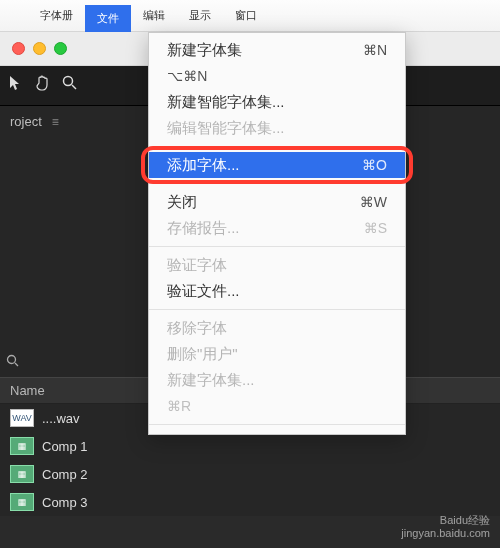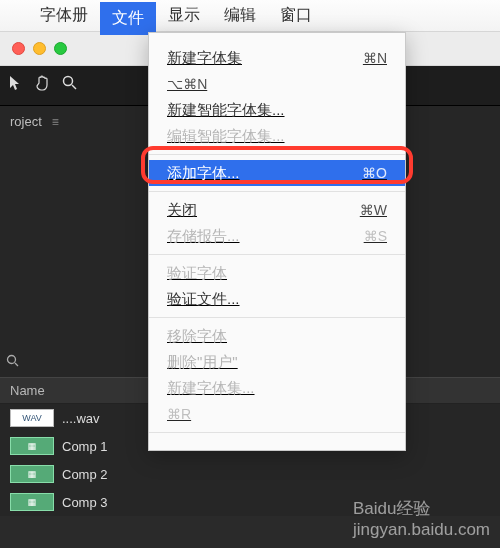--- a/index.html
+++ b/index.html
@@ -18,21 +18,21 @@
       background: linear-gradient(#fdfdfd, #f3f3f3);
       border-bottom: 1px solid #d6d6d6;
       padding-left: 8px;
     }
     .menubar-apple {
       font-size: 18px;
       color: #333;
       padding: 0 10px;
     }
     .menubar-item {
-      font-size: 16px;
+      font-size: 11px;
       color: #333;
       padding: 6px 12px;
       cursor: default;
     }
     .menubar-item.active {
       background: #2f6fec;
       color: #fff;
       margin-top: 6px;
     }
     .traffic {
@@ -92,39 +92,38 @@
     .list-row {
       display: flex;
       align-items: center;
       gap: 8px;
       padding: 4px 10px;
       color: #ddd;
       font-size: 13px;
       height: 28px;
     }
     .thumb {
-      width: 44px; height: 18px;
+      width: 24px; height: 18px;
       background: #5a7; border: 1px solid #8da; font-size: 9px;
       display: flex; align-items: center; justify-content: center; color: #fff;
     }
     .thumb.wav {
       background: #fff; border: 1px solid #bbb; color: #357;
     }
 
     
     .dropdown {
       position: absolute;
       top: 32px;
       left: 148px;
       width: 258px;
       background: #fafafa;
       border: 1px solid #c9c9c9;
       box-shadow: 0 6px 20px rgba(0,0,0,.25);
-      padding: 12px 0;
-      text-decoration: underline;
+      padding: 4px 0;
     }
     .menu-item {
       display: flex;
       justify-content: space-between;
       align-items: center;
       padding: 3px 18px;
       font-size: 15px;
       color: #333;
       cursor: default;
       min-height: 26px;
@@ -138,34 +137,34 @@
       position: absolute;
       border: 4px solid #ff3b2f;
       border-radius: 12px;
       pointer-events: none;
     }
     .watermark {
       position: absolute;
       bottom: 8px;
       right: 10px;
       color: rgba(255,255,255,.55);
-      font-size: 17px;
-      text-align: left;
+      font-size: 11px;
+      text-align: right;
       line-height: 1.2;
     }
   </style>
 </head>
 <body>
 
 <div class="menubar">
   <span class="menubar-apple"></span>
   <span class="menubar-item">字体册</span>
   <span class="menubar-item active">文件</span>
+  <span class="menubar-item">编辑</span>
   <span class="menubar-item">显示</span>
-  <span class="menubar-item">编辑</span>
   <span class="menubar-item">窗口</span>
 </div>
 
 <div class="traffic">
   <div class="traffic-dot traffic-close"></div>
   <div class="traffic-dot traffic-min"></div>
   <div class="traffic-dot traffic-max"></div>
 </div>
 
 <div class="toolbar">

